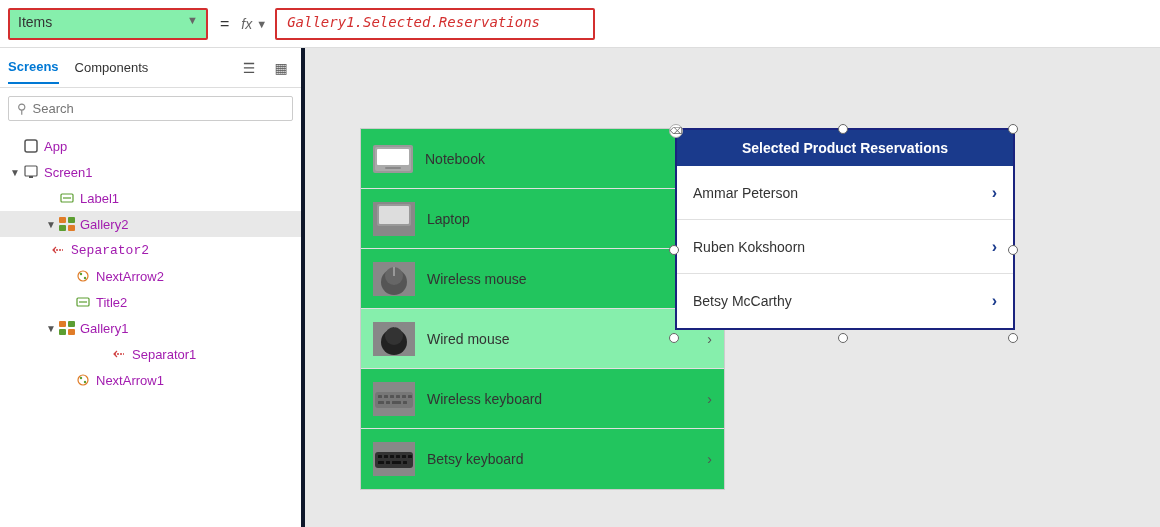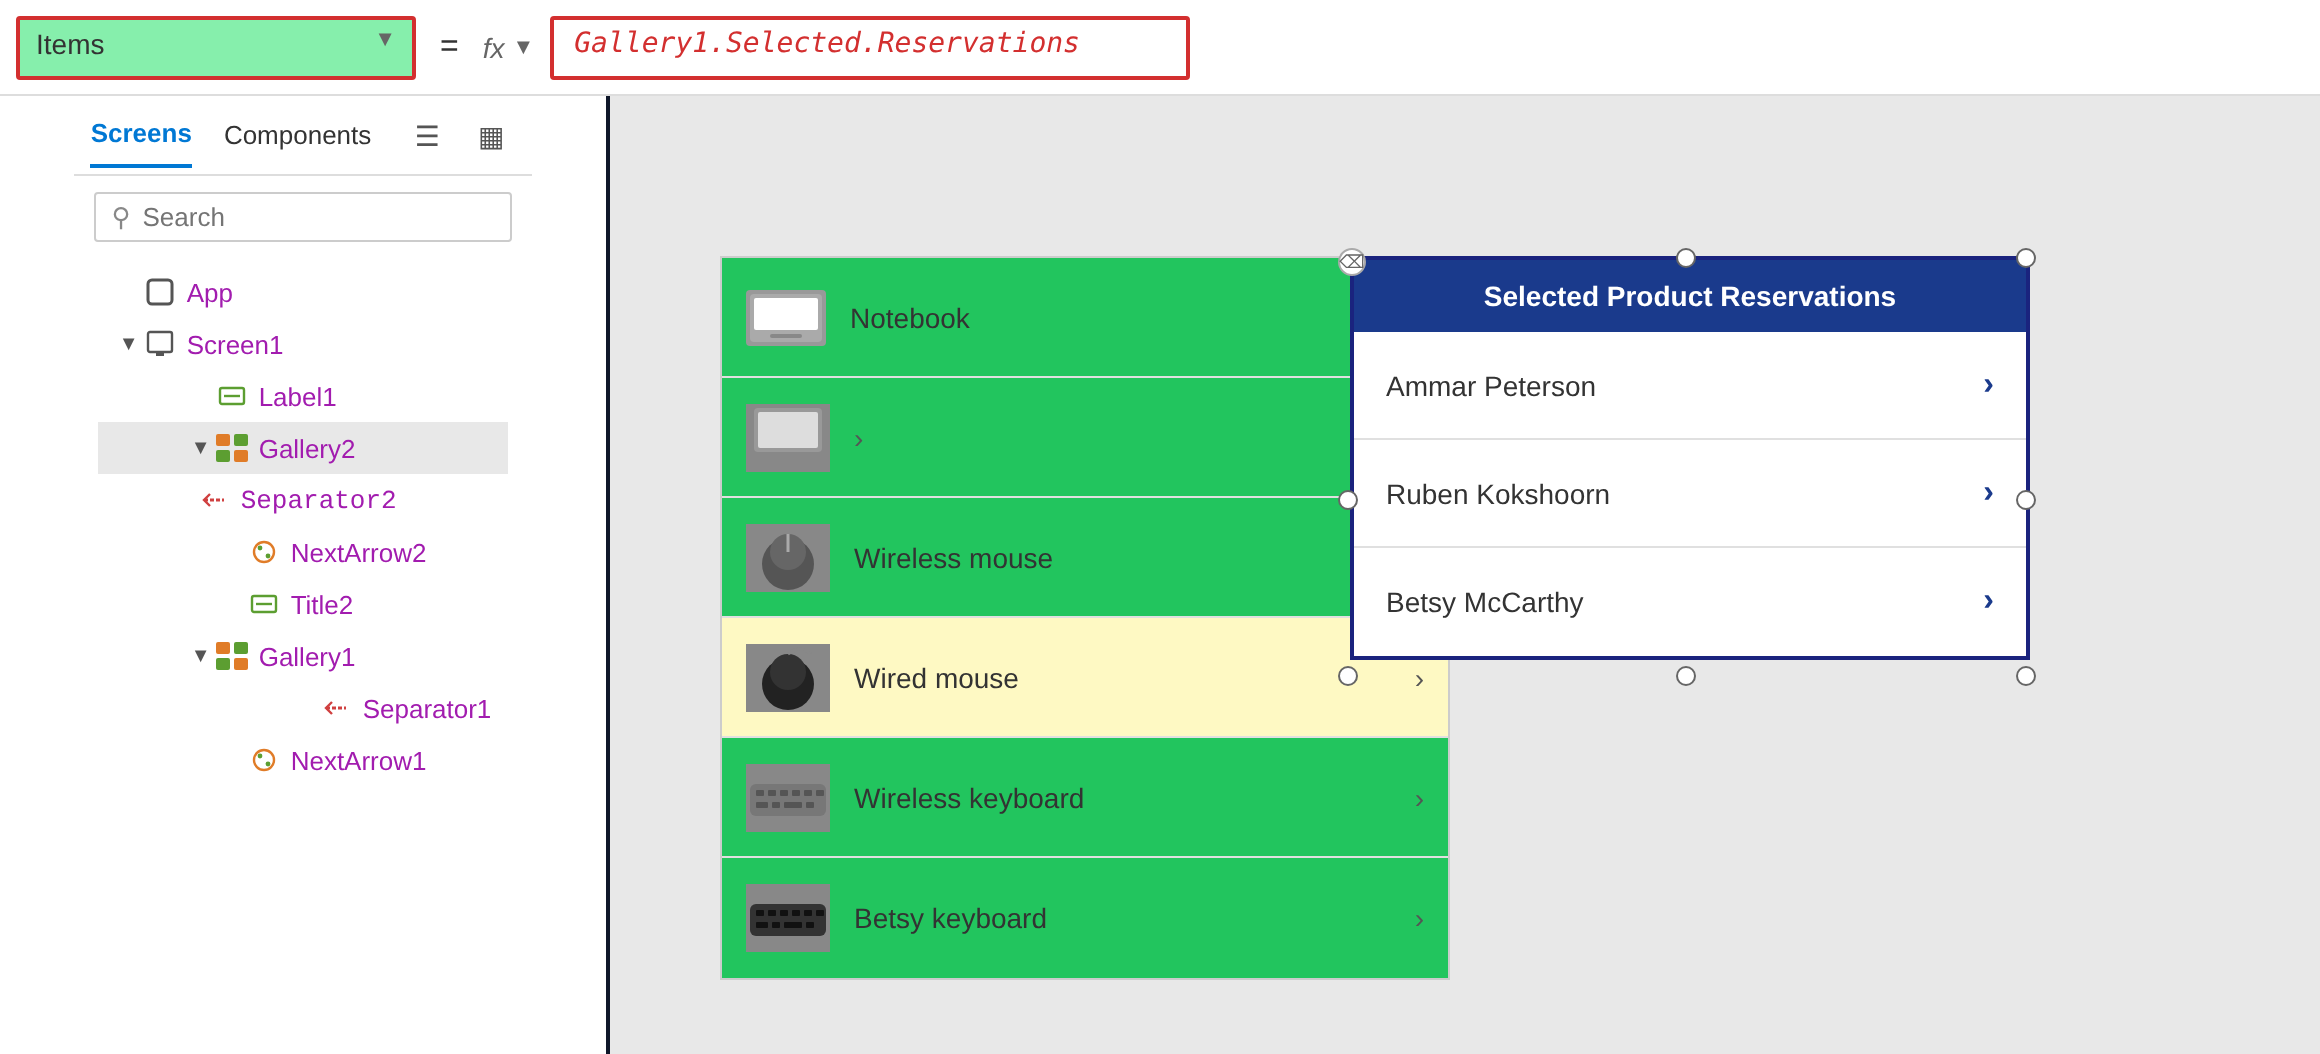--- a/index.html
+++ b/index.html
@@ -67,24 +67,23 @@
     
     .main-layout {
       display: flex;
       height: calc(527px - 48px);
     }
 
     
     .left-panel {
       width: 305px;
       background: #fff;
-      border-right: 2px solid #0f172a;
+      border-right: 4px solid #0f172a;
       display: flex;
       flex-direction: column;
-      align-items: center;
     }
 
     .tab-bar {
       display: flex;
       align-items: center;
       border-bottom: 1px solid #ddd;
       padding: 0 8px;
       height: 40px;
       gap: 16px;
     }
@@ -457,36 +456,37 @@
       </div>
 
       <div class="gallery-item">
         <div class="product-icon" style="position:relative;width:42px;height:34px;">
           <svg width="42" height="34" viewBox="0 0 42 34">
             <rect x="4" y="2" width="34" height="22" rx="2" fill="#999"></rect>
             <rect x="6" y="4" width="30" height="18" rx="1" fill="#ddd"></rect>
             <rect x="0" y="25" width="42" height="4" rx="1" fill="#888"></rect>
           </svg>
         </div>
+        <span class="product-name">Laptop</span>
         <span class="chevron-right">›</span>
       </div>
 
       <div class="gallery-item">
         <div class="product-icon" style="position:relative;width:42px;height:34px;">
           <svg width="42" height="34" viewBox="0 0 42 34">
             <ellipse cx="21" cy="20" rx="13" ry="13" fill="#555"></ellipse>
             <ellipse cx="21" cy="14" rx="9" ry="9" fill="#666"></ellipse>
             <line x1="21" y1="5" x2="21" y2="14" stroke="#aaa" stroke-width="1.5"></line>
           </svg>
         </div>
         <span class="product-name">Wireless mouse</span>
         <span class="chevron-right">›</span>
       </div>
 
-      <div class="gallery-item" style="background:#fef9c3;">
+      <div class="gallery-item" style="background:#86efac;">
         <div class="product-icon" style="position:relative;width:42px;height:34px;">
           <svg width="42" height="34" viewBox="0 0 42 34">
             <ellipse cx="21" cy="20" rx="13" ry="13" fill="#222"></ellipse>
             <ellipse cx="21" cy="14" rx="9" ry="9" fill="#333"></ellipse>
             <path d="M21 5 Q28 0 32 5" stroke="#888" stroke-width="1.5" fill="none"></path>
           </svg>
         </div>
         <span class="product-name">Wired mouse</span>
         <span class="chevron-right">›</span>
       </div>

